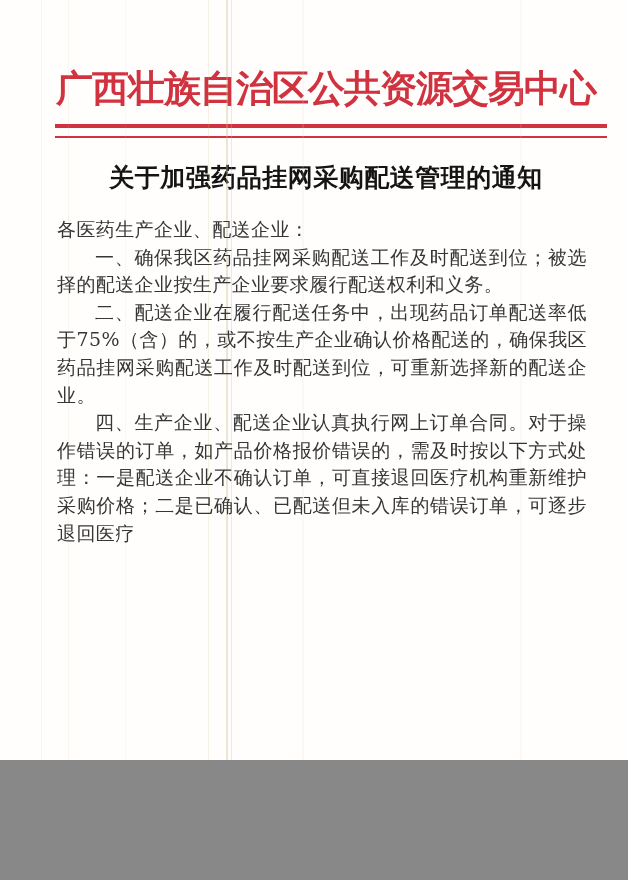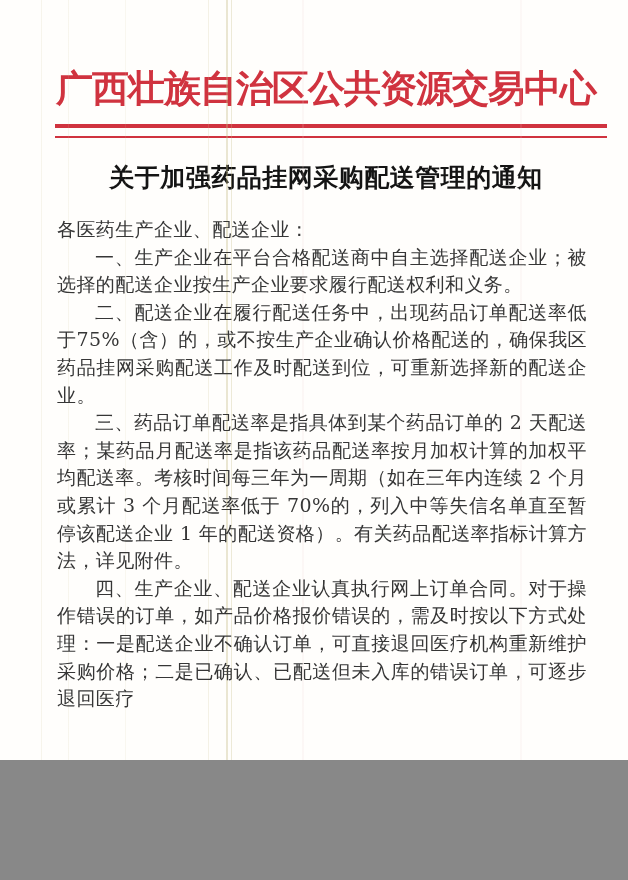--- a/index.html
+++ b/index.html
@@ -106,23 +106,22 @@
 
   <h1 class="letterhead-org">广西壮族自治区公共资源交易中心</h1>
 
   <div class="letterhead-divider"></div>
 
   <h2 class="doc-title">关于加强药品挂网采购配送管理的通知</h2>
 
   <div class="doc-body">
     <p class="no-indent">各医药生产企业、配送企业：</p>
     <div id="paragraphs">
-        <p><span>一、生产企业在平台合格配送商中自主选择配送企业；被选择的配送企业按生产企业要求履行配送权利和义务。</span></p>
+        <p><span>一、确保我区药品挂网采购配送工作及时配送到位；被选择的配送企业按生产企业要求履行配送权利和义务。</span></p>
         <p><span>二、配送企业在履行配送任务中，出现药品订单配送率低于75%（含）的，或不按生产企业确认价格配送的，确保我区药品挂网采购配送工作及时配送到位，可重新选择新的配送企业。</span></p>
-        <p><span>三、药品订单配送率是指具体到某个药品订单的 2 天配送率；某药品月配送率是指该药品配送率按月加权计算的加权平均配送率。考核时间每三年为一周期（如在三年内连续 2 个月或累计 3 个月配送率低于 70%的，列入中等失信名单直至暂停该配送企业 1 年的配送资格）。有关药品配送率指标计算方法，详见附件。</span></p>
         <p><span>四、生产企业、配送企业认真执行网上订单合同。对于操作错误的订单，如产品价格报价错误的，需及时按以下方式处理：</span><span class="b">一是</span><span>配送企业不确认订单，可直接退回医疗机构重新维护采购价格；</span><span class="b">二是</span><span>已确认、已配送但未入库的错误订单，可逐步退回医疗</span></p>
       </div>
   </div>
 
   <div class="footer-divider"></div>
 
   <div class="page-number">— 1 —</div>
 </div>
 
 </body></html>

